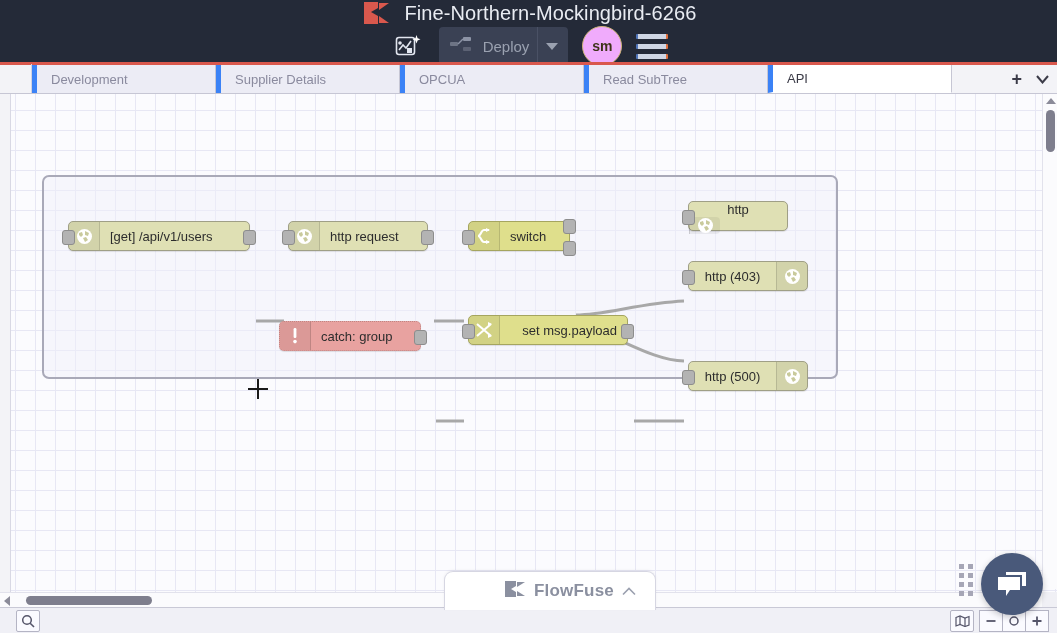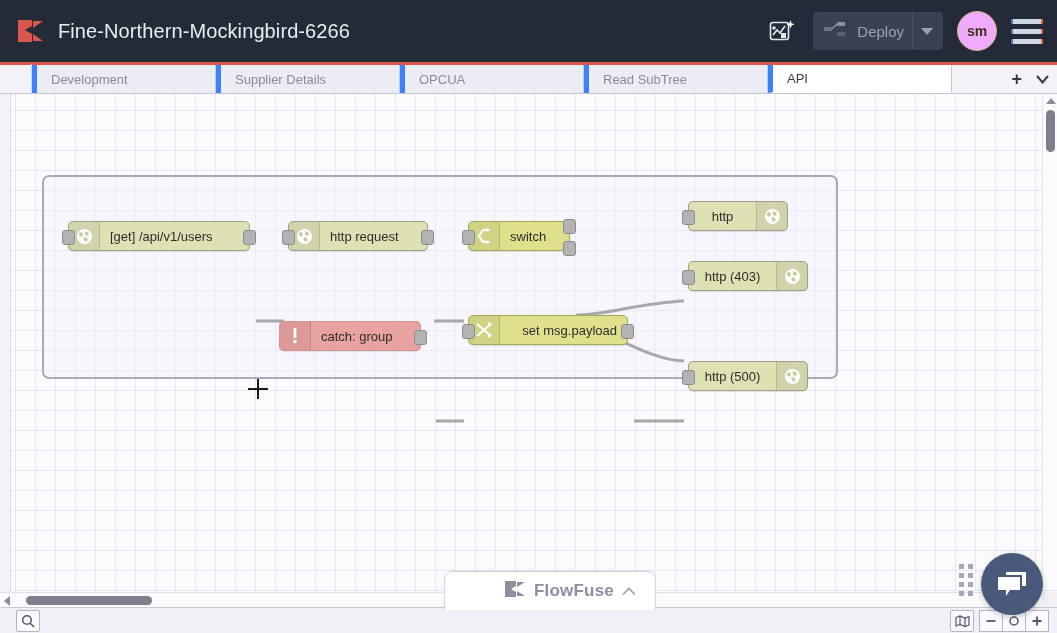--- a/index.html
+++ b/index.html
@@ -9,21 +9,21 @@
     font-family: "Liberation Sans", sans-serif;
     background: #ffffff;
   }
   #app { position: relative; width: 1057px; height: 633px; overflow: hidden; }
 
   
   .header {
     position: absolute; left: 0; top: 0; width: 1057px; height: 62px;
     background: #242a38;
     display: flex; align-items: center;
-    box-sizing: border-box; padding: 0 14px 0 16px;
+    box-sizing: border-box; padding: 0 14px 0 16px; flex-direction: column;
   }
   .header-left { display: flex; align-items: center; flex: 1 1 auto; min-width: 0; }
   .ff-logo-mark { width: 28px; height: 26px; flex: none; margin-right: 14px; }
   .project-title {
     color: #e9ecf2; font-size: 20px; letter-spacing: .1px;
     white-space: nowrap; overflow: hidden; text-overflow: ellipsis;
   }
   .header-right { display: flex; align-items: center; gap: 14px; flex: none; }
 
   .icon-btn {
@@ -329,21 +329,21 @@
         <svg width="18" height="18" viewBox="0 0 18 18">
             <path d="M14 3 L9 3 C6 3 6 9 3 9 C6 9 6 15 9 15 L14 15" fill="none" stroke="#ffffff" stroke-width="2.1"></path>
             <path d="M11 1 L15 3 L11 5 Z M11 13 L15 15 L11 17 Z" fill="#ffffff"></path>
           </svg>
       </span>
       <span class="node-label">switch</span>
       <span class="port out1"></span>
       <span class="port out2"></span>
     </div>
 
-    <div class="node" style="left:688px; top:107px; width:100px;">
+    <div class="node" style="left:688px; top:107px; width:100px;flex-direction:column;">
       <span class="port in"></span>
       <span class="node-label" style="flex:1; justify-content:center;">http</span>
       <span class="node-icon right">
         <svg width="17" height="17" viewBox="0 0 17 17">
             <circle cx="8.5" cy="8.5" r="7.5" fill="#ffffff"></circle>
             <path d="M3 5 L6 4 L7 7 L5 9 L3 7 Z M9 3 L13 5 L12 8 L9 7 Z M7 10 L10 9 L12 12 L9 14 Z" fill="#c9ca9c"></path>
           </svg>
       </span>
     </div>
 

